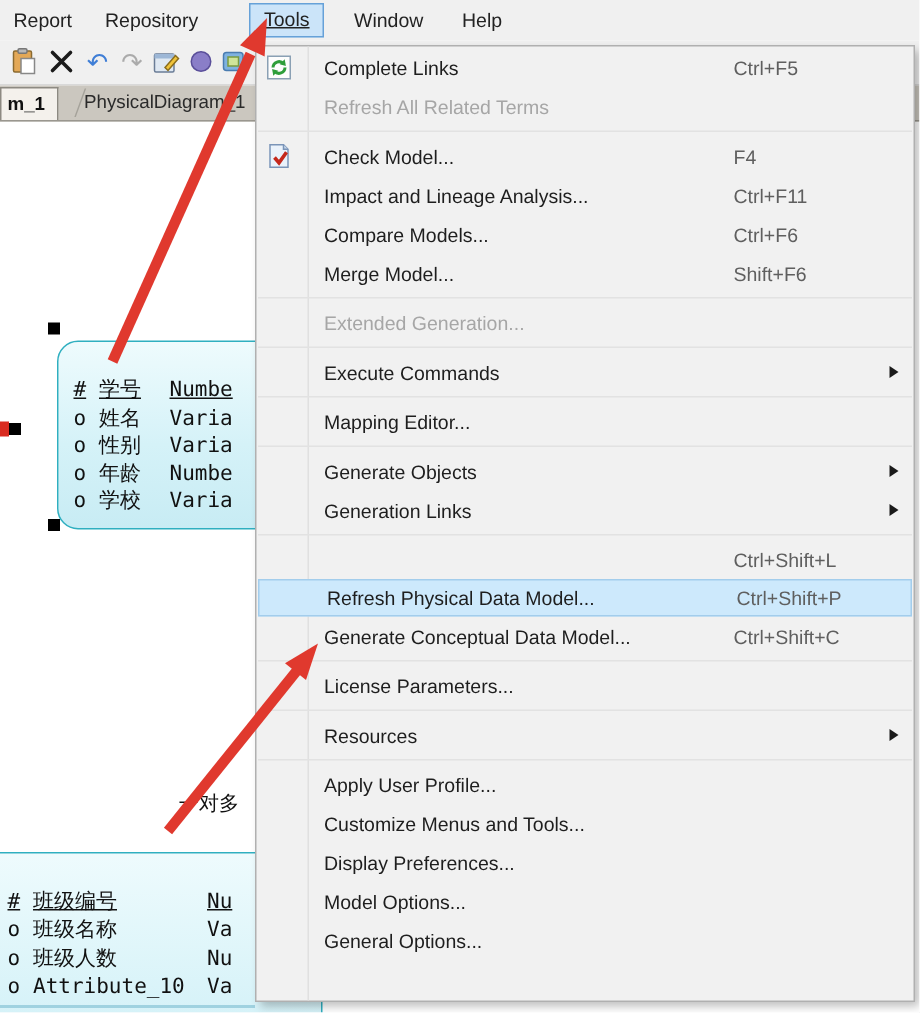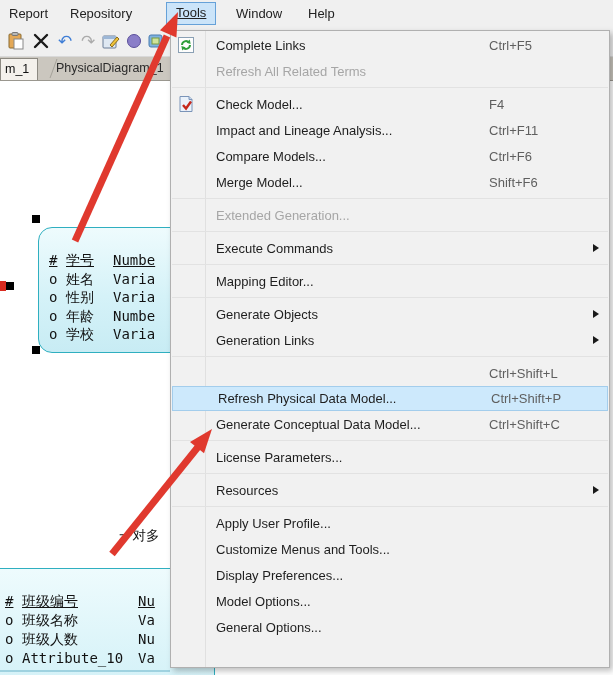--- a/index.html
+++ b/index.html
@@ -16,21 +16,21 @@
   .toolbar{position:absolute;left:0;top:27px;width:613px;height:29px;background:#f0f0f0;
            border-bottom:1px solid #d9d9d9;z-index:20;}
   .tb-icon{position:absolute;top:4px;width:20px;height:20px;display:flex;align-items:center;
            justify-content:center;font-size:17px;}
 
   
   .tabbar{position:absolute;left:0;top:57px;width:613px;height:23px;background:#cbc7bf;
           border-bottom:1px solid #9a978f;z-index:20;}
   .tab-active{position:absolute;left:0;top:1px;height:21px;background:#f4f1ec;
               border:1px solid #8d8a82;border-bottom:none;padding:0 8px 0 4px;
-              font-weight:normal;font-size:12.5px;line-height:21px;color:#111;}
+              font-weight:bold;font-size:12.5px;line-height:21px;color:#111;}
   .tab-slash{position:absolute;left:41px;top:2px;width:12px;height:19px;
              border-right:1px solid #a5a29a;transform:skewX(-20deg);}
   .tab-plain{position:absolute;left:56px;top:4px;font-size:12.5px;color:#2a2a2a;white-space:nowrap;}
 
   
   .canvas{position:absolute;left:0;top:81px;width:613px;height:594px;background:#ffffff;z-index:5;}
   .entity{position:absolute;border:1.5px solid #2fafc0;border-radius:14px;
           background:linear-gradient(180deg,#eefbfd 0%,#d5f2f8 55%,#c8ecf4 100%);
           font-family:"DejaVu Sans Mono","Liberation Mono",monospace;color:#111;}
   .ent-rows{position:absolute;font-size:14px;line-height:18.6px;white-space:nowrap;}

